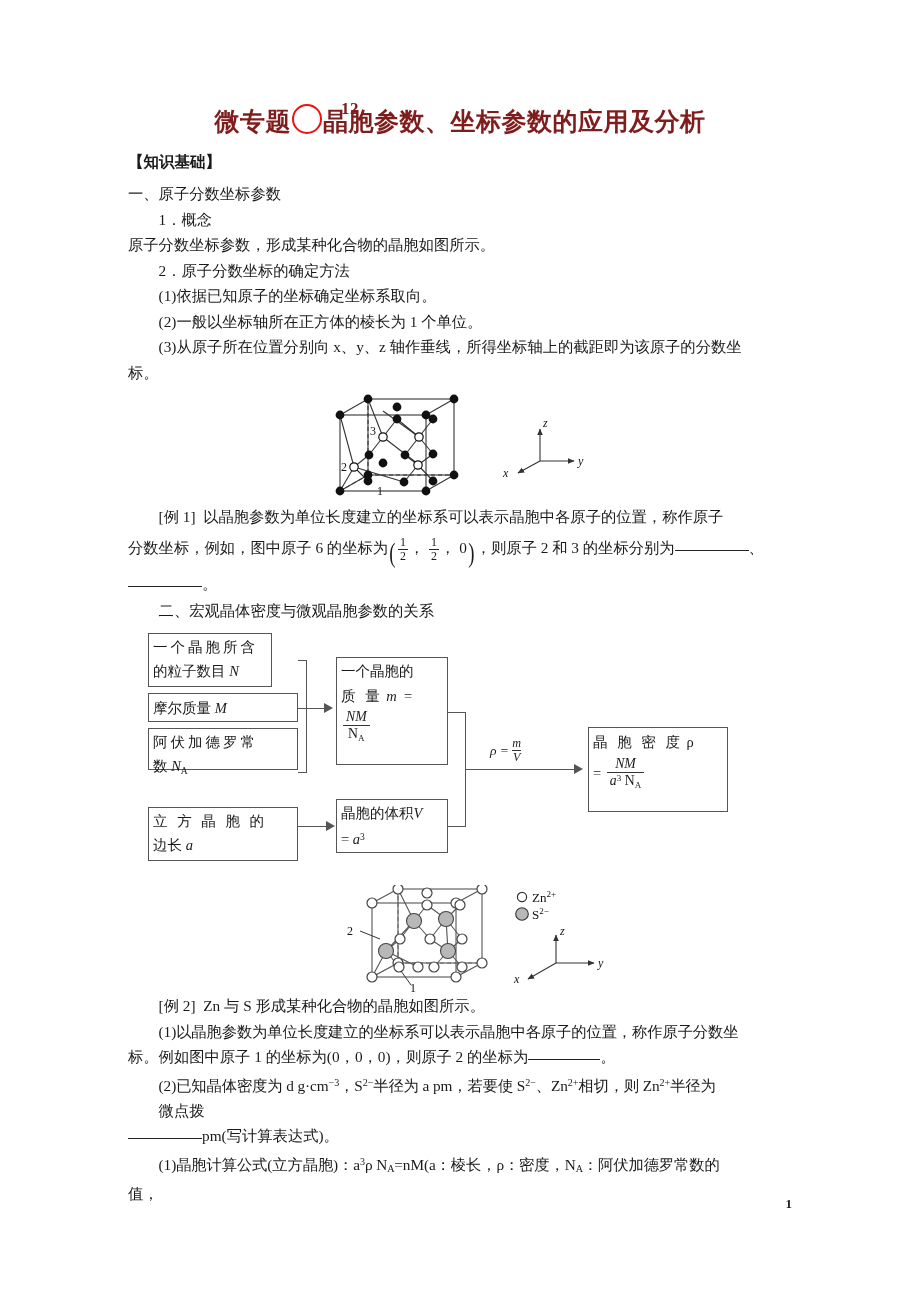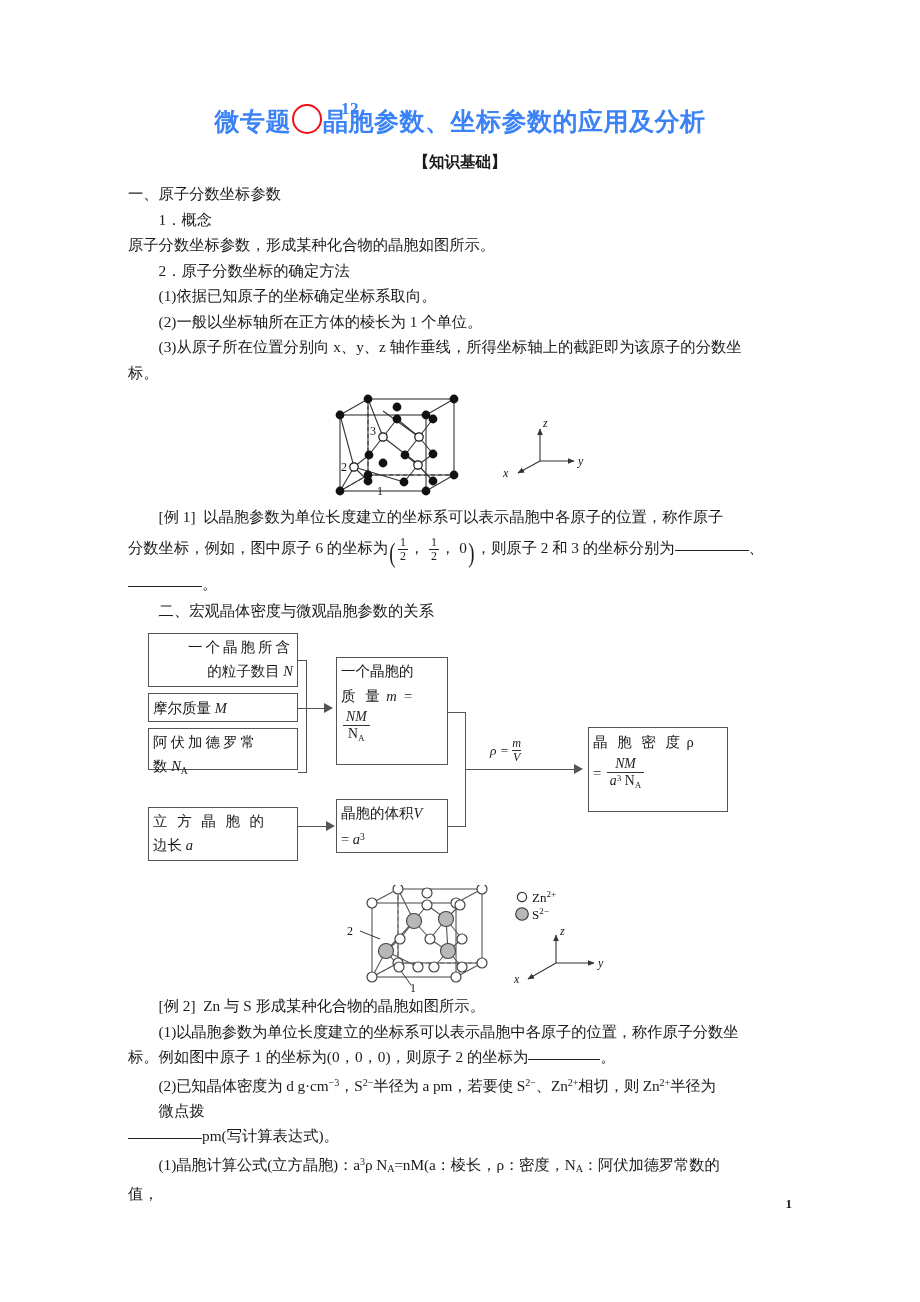--- a/index.html
+++ b/index.html
@@ -22,21 +22,21 @@
     position: absolute;
     left: 128px;
     top: 0;
     width: 664px;
   }
 
   
   .title-row {
     margin-top: 104px;
     text-align: center;
-    color: #3b82f6;
+    color: #7f1d1d;
     font-size: 25px;
     font-weight: bold;
     letter-spacing: 0.5px;
     white-space: nowrap;
   }
   .circ-num {
     display: inline-block;
     position: relative;
     width: 26px;
     height: 26px;
@@ -51,21 +51,20 @@
     top: -6px;
     font-size: 17px;
     font-weight: bold;
     line-height: 1;
     text-align: center;
     margin-left: 47px;
   }
 
   .know-base {
     margin-top: 14px;
-    text-align: center;
     font-size: 15.5px;
     font-weight: bold;
   }
 
   
   .p {
     font-size: 15.3px;
     line-height: 25.5px;
     margin: 0;
     text-indent: 0;
@@ -287,21 +286,21 @@
       <span>分数坐标，例如，图中原子 6 的坐标为</span><span class="paren-big">(</span><span class="frac"><span class="num">1</span><span class="den">2</span></span>，&nbsp;<span class="frac"><span class="num">1</span><span class="den">2</span></span>，&nbsp;<span>0</span><span class="paren-big">)</span><span>，则原子 2 和 3 的坐标分别为</span><span class="blank b-long"></span><span>、</span>
     </p>
     <p class="p" style="line-height:28px">
       <span class="blank b-long"></span><span>。</span>
     </p>
 
     <p class="p ind">二、宏观晶体密度与微观晶胞参数的关系</p>
 
     <div class="flow">
 
-      <div class="fbox" style="left:20px; top:6px; width:150px; height:54px;text-align:right;">
+      <div class="fbox" style="left:20px; top:6px; width:124px; height:54px;">
         <span class="sp">一个晶胞所含</span><br>
         <span>的粒子数目</span> <span class="it">N</span>
       </div>
 
       <div class="fbox" style="left:20px; top:66px; width:150px; height:29px; line-height:26px;">
         <span>摩尔质量</span> <span class="it">M</span>
       </div>
 
       <div class="fbox" style="left:20px; top:101px; width:150px; height:42px;">
         <span class="sp">阿伏加德罗常</span><br>

